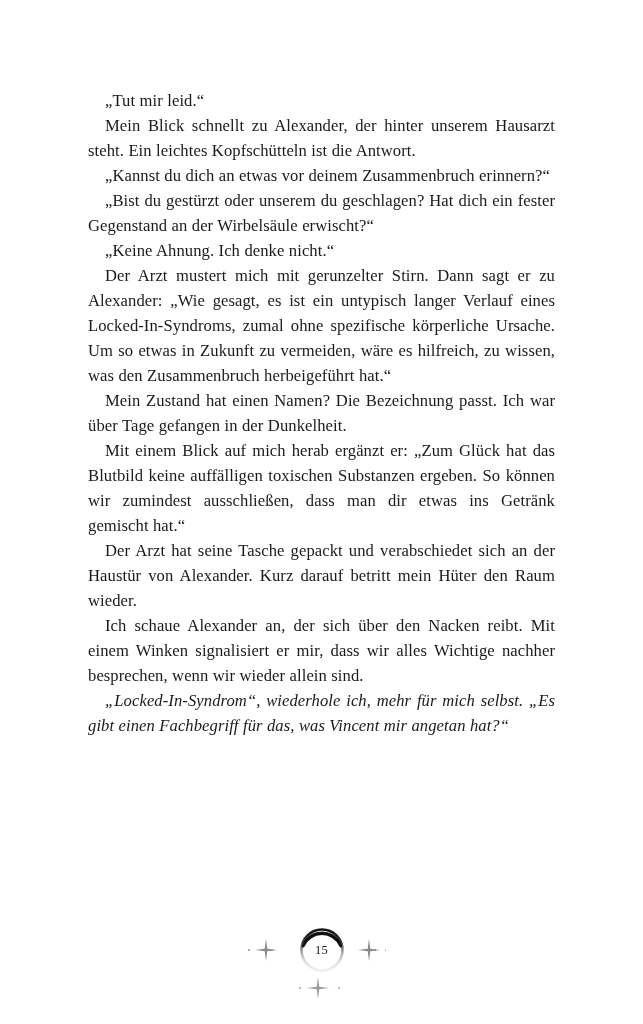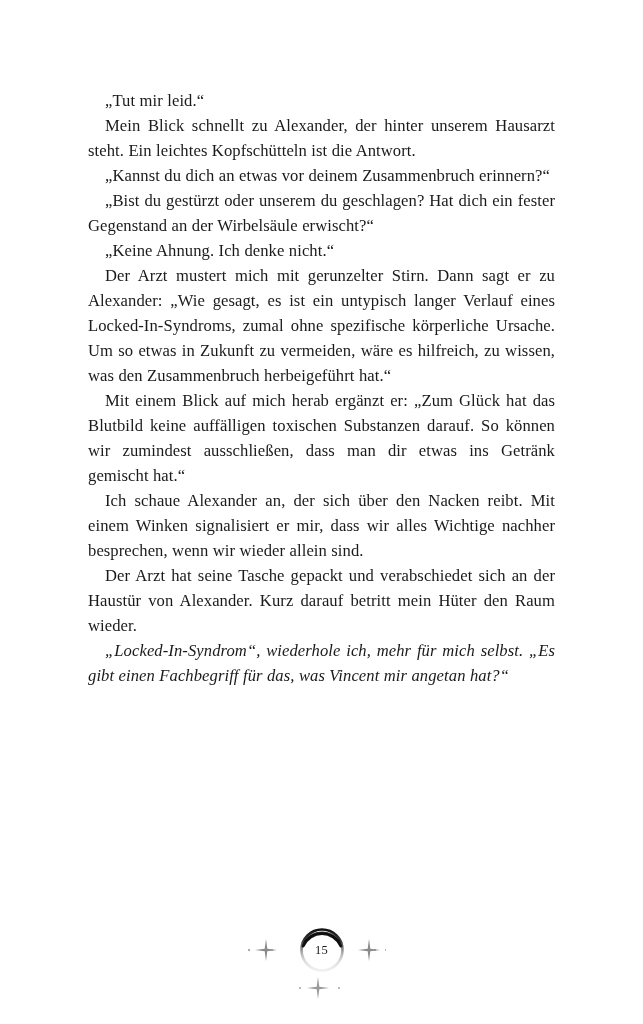--- a/index.html
+++ b/index.html
@@ -118,23 +118,24 @@
 
 <div class="page">
 
   <div class="textblock">
     <p class="para">„Tut mir leid.“</p>
     <p class="para">Mein Blick schnellt zu Alexander, der hinter unserem Haus­arzt steht. Ein leichtes Kopfschütteln ist die Antwort.</p>
     <p class="para">„Kannst du dich an etwas vor deinem Zusammenbruch er­innern?“</p>
     <p class="para">„Bist du gestürzt oder unserem du geschlagen? Hat dich ein fester Gegenstand an der Wirbelsäule erwischt?“</p>
     <p class="para">„Keine Ahnung. Ich denke nicht.“</p>
     <p class="para">Der Arzt mustert mich mit gerunzelter Stirn. Dann sagt er zu Alexander: „Wie gesagt, es ist ein untypisch langer Verlauf eines Locked-In-Syndroms, zumal ohne spezifische körperliche Ursache. Um so etwas in Zukunft zu vermeiden, wäre es hilf­reich, zu wissen, was den Zusammenbruch herbeigeführt hat.“</p>
-    <p class="para">Mit einem Blick auf mich herab ergänzt er: „Zum Glück hat das Blutbild keine auffälligen toxischen Substanzen darauf. So können wir zumindest ausschließen, dass man dir etwas ins Getränk gemischt hat.“</p>
+    <p class="para">Mein Zustand hat einen Namen? Die Bezeichnung passt. Ich war über Tage gefangen in der Dunkelheit.</p>
+    <p class="para">Mit einem Blick auf mich herab ergänzt er: „Zum Glück hat das Blutbild keine auffälligen toxischen Substanzen ergeben. So können wir zumindest ausschließen, dass man dir etwas ins Getränk gemischt hat.“</p>
+    <p class="para">Der Arzt hat seine Tasche gepackt und verabschiedet sich an der Haustür von Alexander. Kurz darauf betritt mein Hüter den Raum wieder.</p>
     <p class="para">Ich schaue Alexander an, der sich über den Nacken reibt. Mit einem Winken signalisiert er mir, dass wir alles Wichtige nach­her besprechen, wenn wir wieder allein sind.</p>
-    <p class="para">Der Arzt hat seine Tasche gepackt und verabschiedet sich an der Haustür von Alexander. Kurz darauf betritt mein Hüter den Raum wieder.</p>
     <p class="para">„Locked-In-Syndrom“, wiederhole ich, mehr für mich selbst. „Es gibt einen Fachbegriff für das, was Vincent mir angetan hat?“</p>
   </div>
 
   <div class="ornament">
     <div class="orn-inner">
 
       <svg class="moon-ring" viewBox="0 0 50 50">
         <defs>
           <linearGradient id="ringFade" x1="0" y1="0" x2="0" y2="1">
             <stop offset="0%" stop-color="#111111" stop-opacity="1"></stop>

